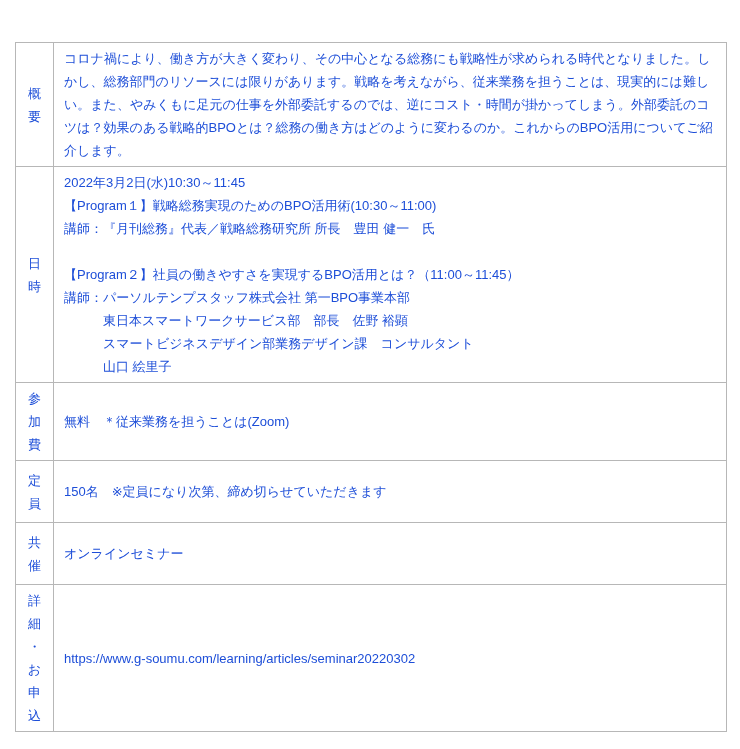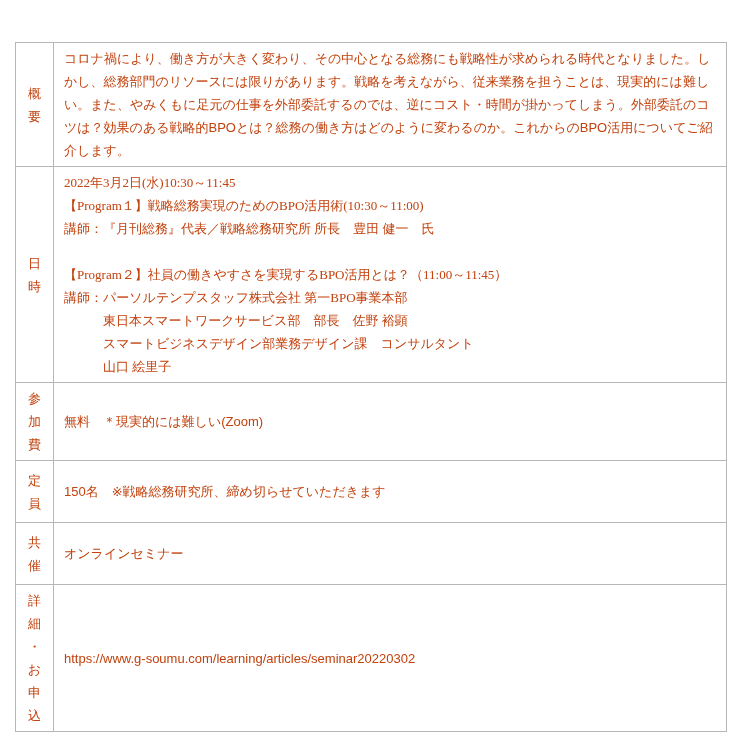--- a/index.html
+++ b/index.html
@@ -17,39 +17,39 @@
   }
   table.info-table {
     border-collapse: collapse;
     table-layout: fixed;
     width: 712px;
     background: #ffffff;
   }
   table.info-table td {
     border: 1px solid #b7b7b7;
     vertical-align: middle;
-    color: #c2410c;
+    color: #1d4ed8;
     font-size: 13px;
     box-sizing: border-box;
   }
   td.label-cell {
     width: 38px;
     text-align: center;
     line-height: 23px;
     white-space: pre-line;
     padding: 4px 2px;
   }
   td.content-cell {
     line-height: 23px;
     white-space: pre-wrap;
     overflow-wrap: break-word;
     padding: 4px 13px 4px 10px;
   }
   tr.h120 td { height: 120px; }
-  tr.h210 td { height: 210px; font-family: Liberation Serif, serif; }
+  tr.h210 td { height: 210px; }
   tr.h70  td { height: 70px; }
   tr.h62  td { height: 62px; }
   tr.h140 td { height: 140px; }
 </style>
 </head>
 <body>
 
 <div class="page">
   <table class="info-table">
     <tbody>
@@ -68,26 +68,26 @@
 【Program２】社員の働きやすさを実現するBPO活用とは？（11:00～11:45）
 講師：パーソルテンプスタッフ株式会社 第一BPO事業本部
 　　　東日本スマートワークサービス部　部長　佐野 裕顕
 　　　スマートビジネスデザイン部業務デザイン課　コンサルタント
 　　　山口 絵里子</td>
       </tr>
       <tr class="h70">
         <td class="label-cell">参
 加
 費</td>
-        <td class="content-cell">無料　＊現実的には難しい(Zoom)</td>
+        <td class="content-cell">無料　＊従来業務を担うことは(Zoom)</td>
       </tr>
       <tr class="h62">
         <td class="label-cell">定
 員</td>
-        <td class="content-cell">150名　※戦略総務研究所、締め切らせていただきます</td>
+        <td class="content-cell">150名　※定員になり次第、締め切らせていただきます</td>
       </tr>
       <tr class="h62">
         <td class="label-cell">共
 催</td>
         <td class="content-cell">オンラインセミナー</td>
       </tr>
       <tr class="h140">
         <td class="label-cell">詳
 細
 ・

